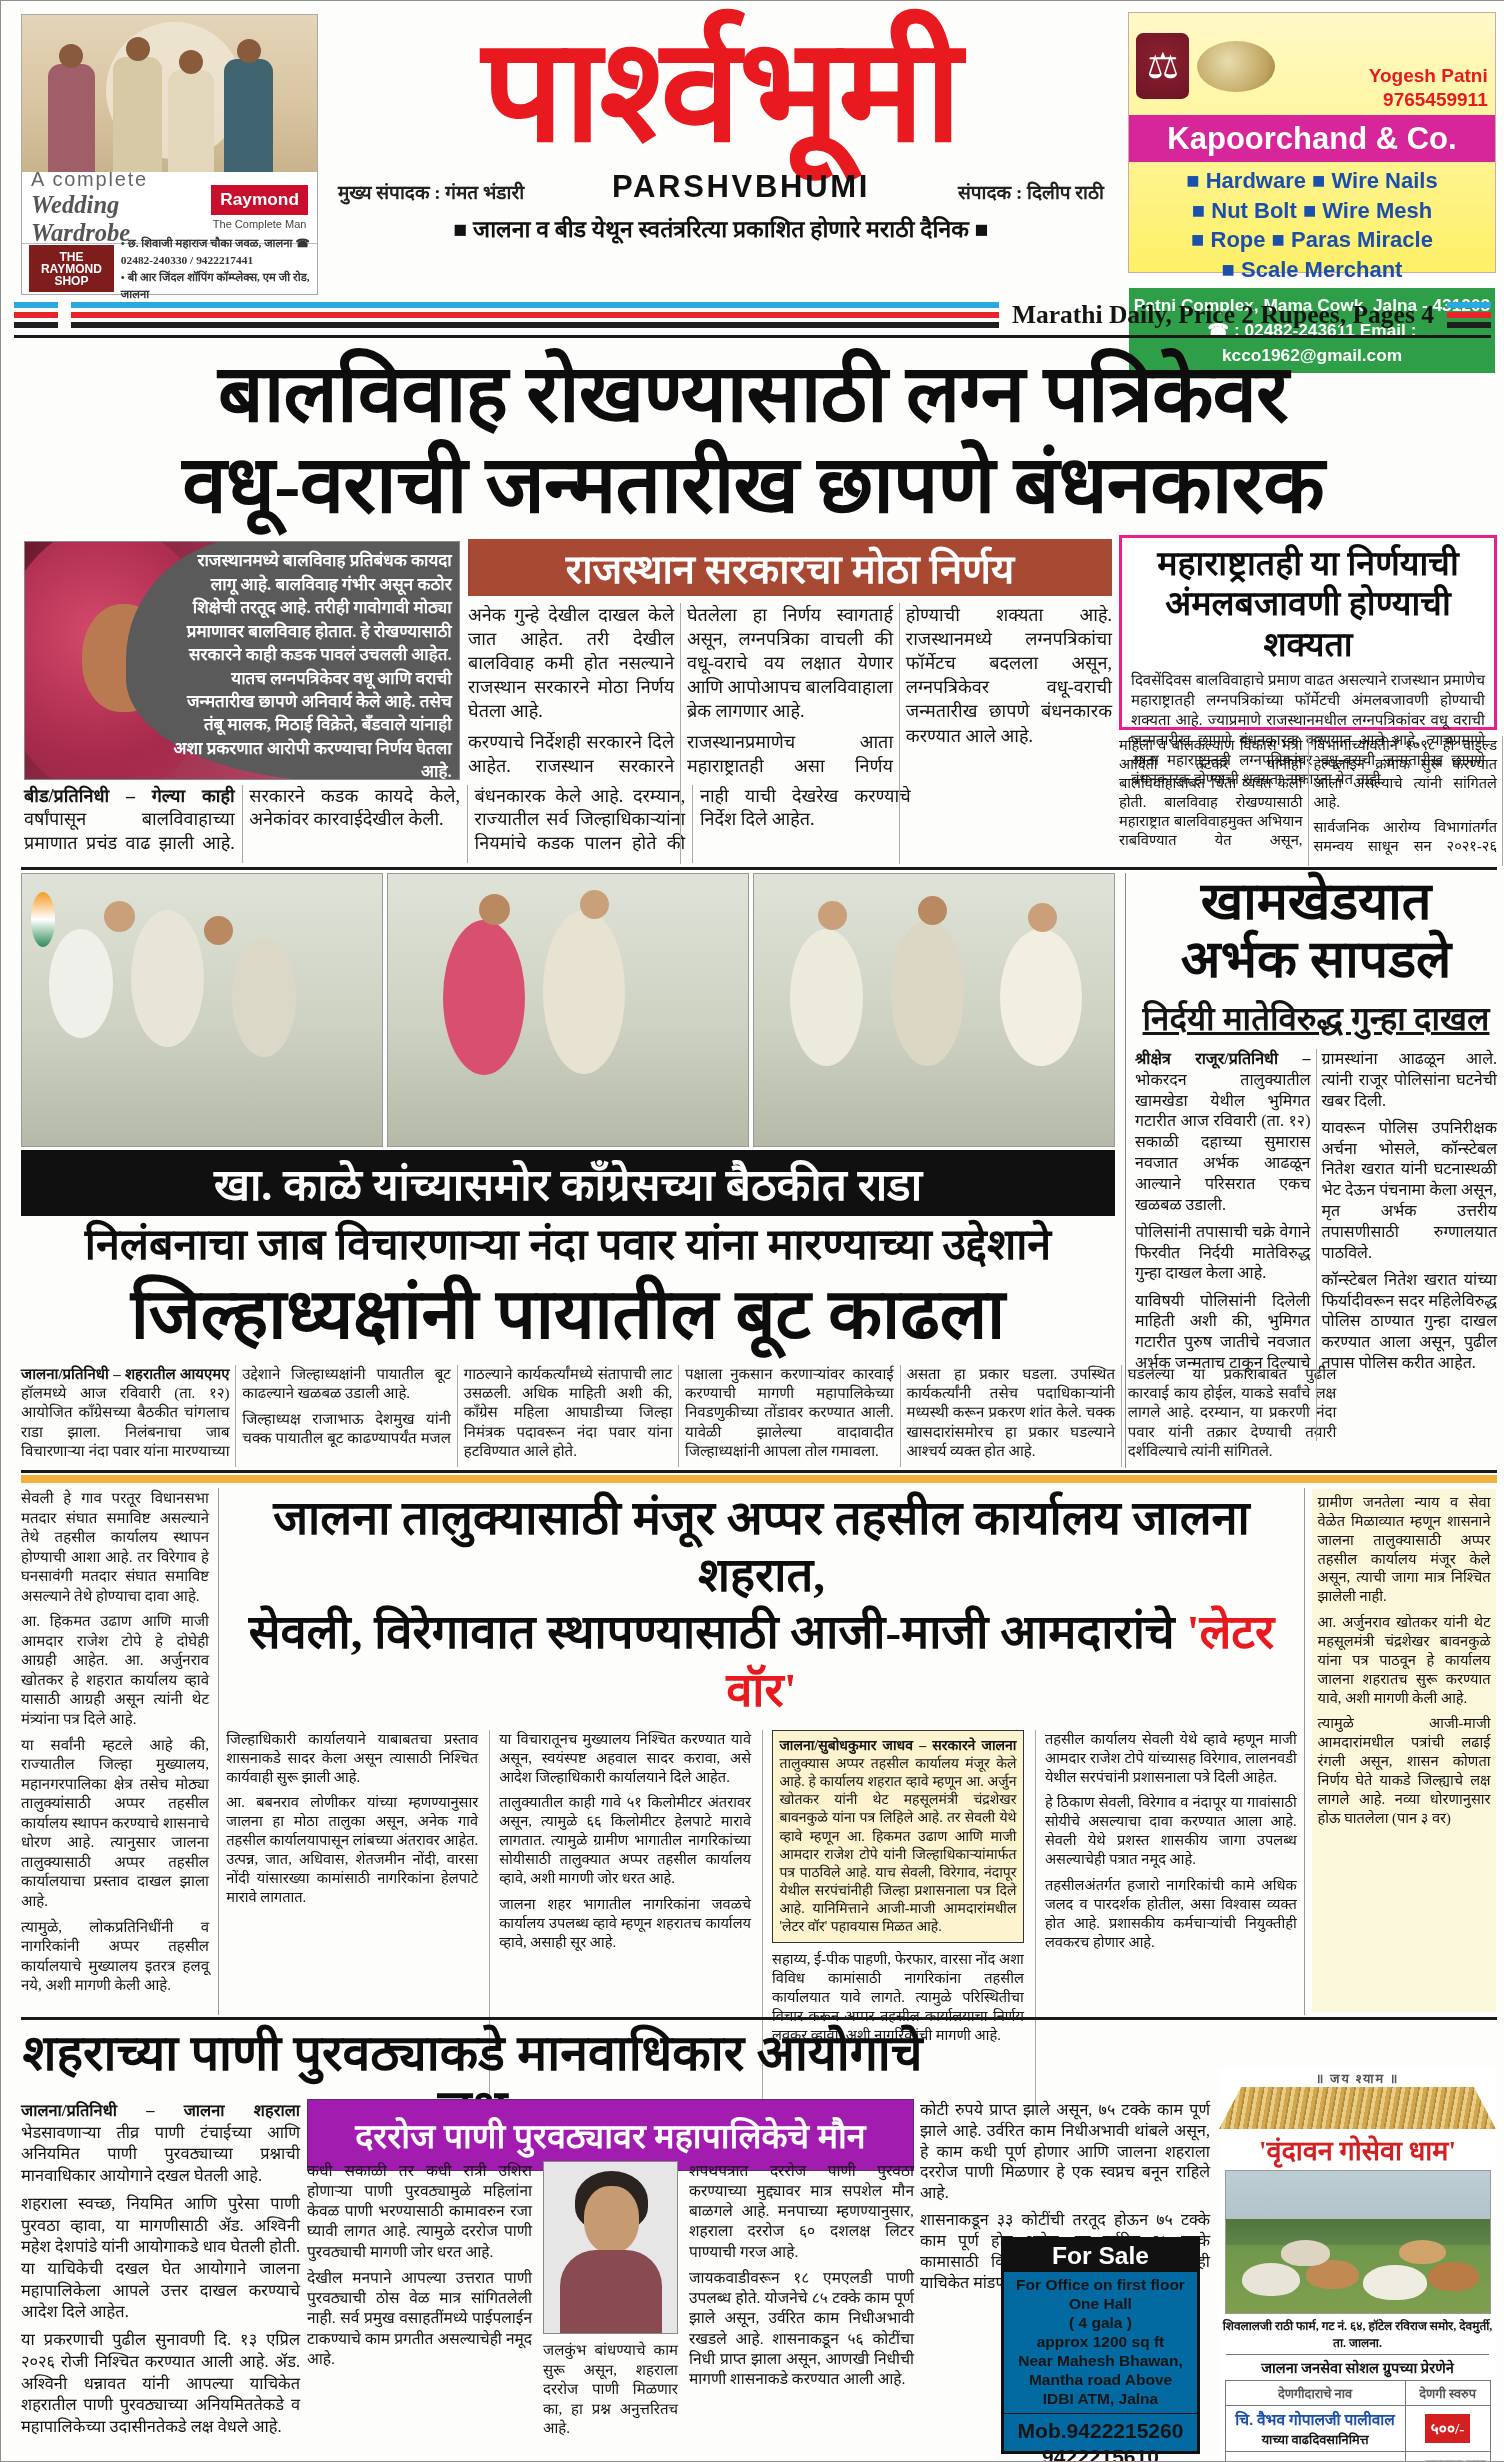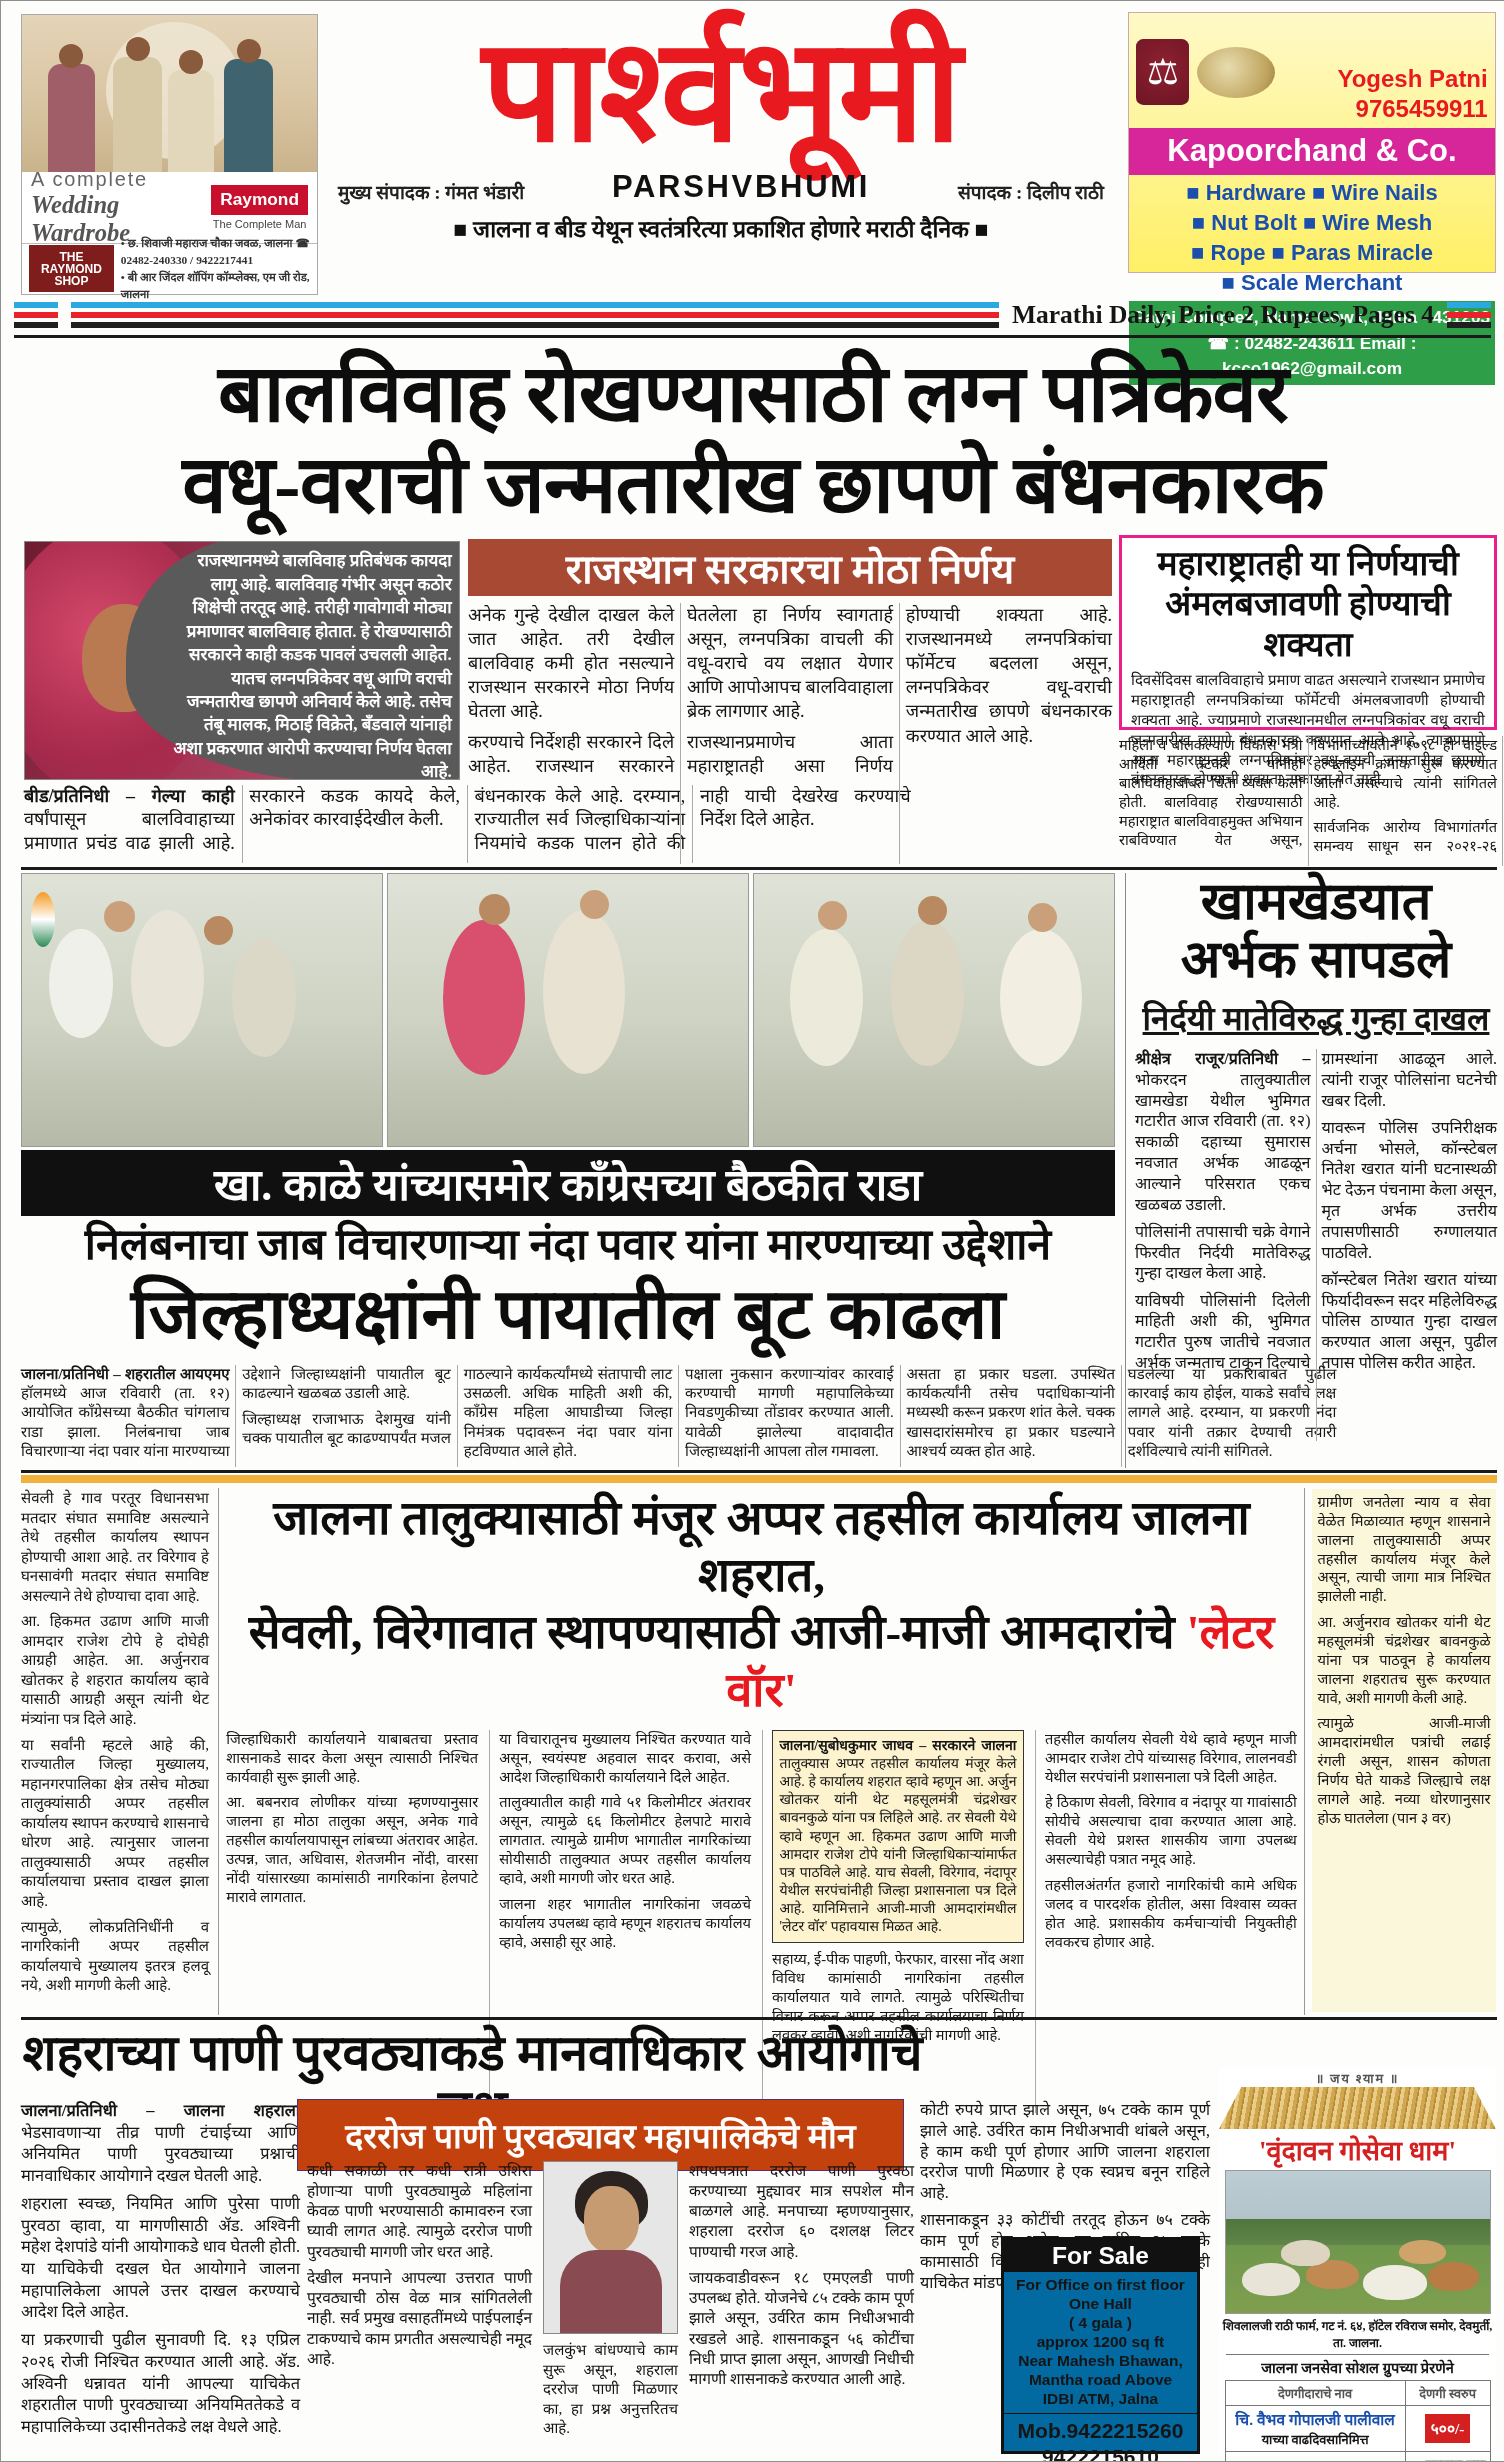--- a/index.html
+++ b/index.html
@@ -36,21 +36,21 @@
   .mast-title { font-size:144px; line-height:1.05; font-weight:bold; color:#e8191f; letter-spacing:-1.8px; font-family:"Liberation Serif",serif; }
   .mast-subrow { display:flex; justify-content:space-between; align-items:flex-end; padding:0 9px; margin-top:1.8px; }
   .mast-ed { font-size:19px; font-weight:bold; color:#222; }
   .mast-latin { font-family:"Liberation Sans",sans-serif; font-weight:bold; font-size:31px; letter-spacing:2.7px; color:#111; }
   .mast-tag { margin-top:7.3px; font-size:23px; font-weight:bold; color:#111; }
 
   .kap-ad { left:1127px; top:11px; width:368px; height:261px; border:1.8px solid #caa; background:linear-gradient(180deg,#fff9c8 0%,#fef066 100%); font-family:"Liberation Sans",sans-serif; }
   .kap-top { display:flex; align-items:center; gap:7.3px; padding:7.3px 7.3px 3.6px; }
   .kap-scale { width:53px; height:66px; background:radial-gradient(circle at 50% 40%, #8d2130 0%, #6d1425 100%); border-radius:7.3px; color:#fff; font-size:36px; display:flex; align-items:center; justify-content:center; }
   .kap-rope { width:78px; height:51px; border-radius:50%; background:radial-gradient(circle at 40% 40%, #e8dcae 0%, #bfa45e 70%, #8f7a3c 100%); }
-  .kap-person { margin-left:auto; text-align:right; color:#e8191f; font-weight:bold; font-size:24px; line-height:1.25;margin-top:44px; }
+  .kap-person { margin-left:auto; text-align:right; color:#e8191f; font-weight:bold; font-size:19px; line-height:1.25;margin-top:44px; }
   .kap-band { background:#d6269a; color:#fff; font-weight:bold; font-size:31px; text-align:center; padding:5.5px 1.8px; }
   .kap-items { color:#1a4fae; font-weight:bold; font-size:22px; text-align:center; line-height:1.35; padding:3.6px 0; }
   .kap-green { background:#2f9e48; color:#fff; font-weight:bold; font-size:17.3px; text-align:center; line-height:1.45; padding:4.6px 1.8px; }
 
   
   .dateline { left:12.8px; top:299px; width:1477px; height:38px; display:flex; align-items:center; gap:12.8px; border-bottom:3.6px solid #1a1a1a; padding-bottom:5.5px; }
   .tri { display:flex; flex-direction:column; gap:3.6px; }
   .tri i { display:block; height:6.4px; }
   .tri .c1 { background:#2aa9e0; } .tri .c2 { background:#e8232a; } .tri .c3 { background:#1f1f1f; }
   .tri.side { width:44px; } .tri.mid { flex:1; }
@@ -99,21 +99,21 @@
   .lw-col { flex:1; font-size:14.6px; line-height:1.3; border-left:0.9px solid #aaa; padding-left:9px; }
   .lw-col:first-child { border-left:none; padding-left:0; }
   .intro-box { border:1.8px solid #333; background:#fdf3cf; padding:5.5px 6.4px; font-size:14px; line-height:1.3; margin-bottom:7.3px; text-align:justify; }
   .intro-box::first-line { font-weight:bold; }
   .lw-right { left:1311px; top:1488px; width:184px; height:523px; background:#fbf7da; padding:3.6px 5.5px; font-size:14.6px; line-height:1.3; }
 
   
   .water-head { left:20px; top:2025px; width:903px; text-align:center; font-weight:bold; font-size:50px; line-height:1.1; color:#0d0d0d; }
   .water-left { left:20px; top:2099px; width:279px; height:352px; font-size:16.4px; line-height:1.32; }
   .water-left p:first-child::first-line { font-weight:bold; }
-  .purple-band { left:296px; top:2098px; width:607px; height:72px; background:#c2410c; color:#fff; font-weight:bold; font-size:34px; display:flex; align-items:center; justify-content:center; border:1.8px solid #5c2d73; }
+  .purple-band { left:306px; top:2098px; width:607px; height:72px; background:#a21caf; color:#fff; font-weight:bold; font-size:34px; display:flex; align-items:center; justify-content:center; border:1.8px solid #5c2d73; }
   .purple-grid { left:306px; top:2160px; width:607px; height:294px; display:flex; gap:11px; }
   .pg-col { flex:1; font-size:15.5px; line-height:1.3; }
   .portrait { width:135px; flex:none; }
   .portrait .frame { position:relative; width:135px; height:173px; background:#e6e6e6; border:0.9px solid #888; overflow:hidden; }
   .po-hair { position:absolute; left:31px; top:9px; width:73px; height:60px; border-radius:50% 50% 40% 40%; background:#2b2320; }
   .po-face { position:absolute; left:40px; top:24px; width:55px; height:67px; border-radius:46%; background:#c79b72; }
   .po-body { position:absolute; left:16.4px; top:88px; width:102px; height:86px; border-radius:36px 36px 0 0; background:#8a4a52; }
   .portrait .pg-after { margin-top:7.3px; font-size:15px; line-height:1.3; }
   .mid-right { left:919px; top:2099px; width:290px; height:137px; font-size:16px; line-height:1.3; }
   .forsale { left:1000px; top:2236px; width:199px; height:217px; border:3.6px solid #111; background:#0369a1; text-align:center; font-family:"Liberation Sans",sans-serif; }

